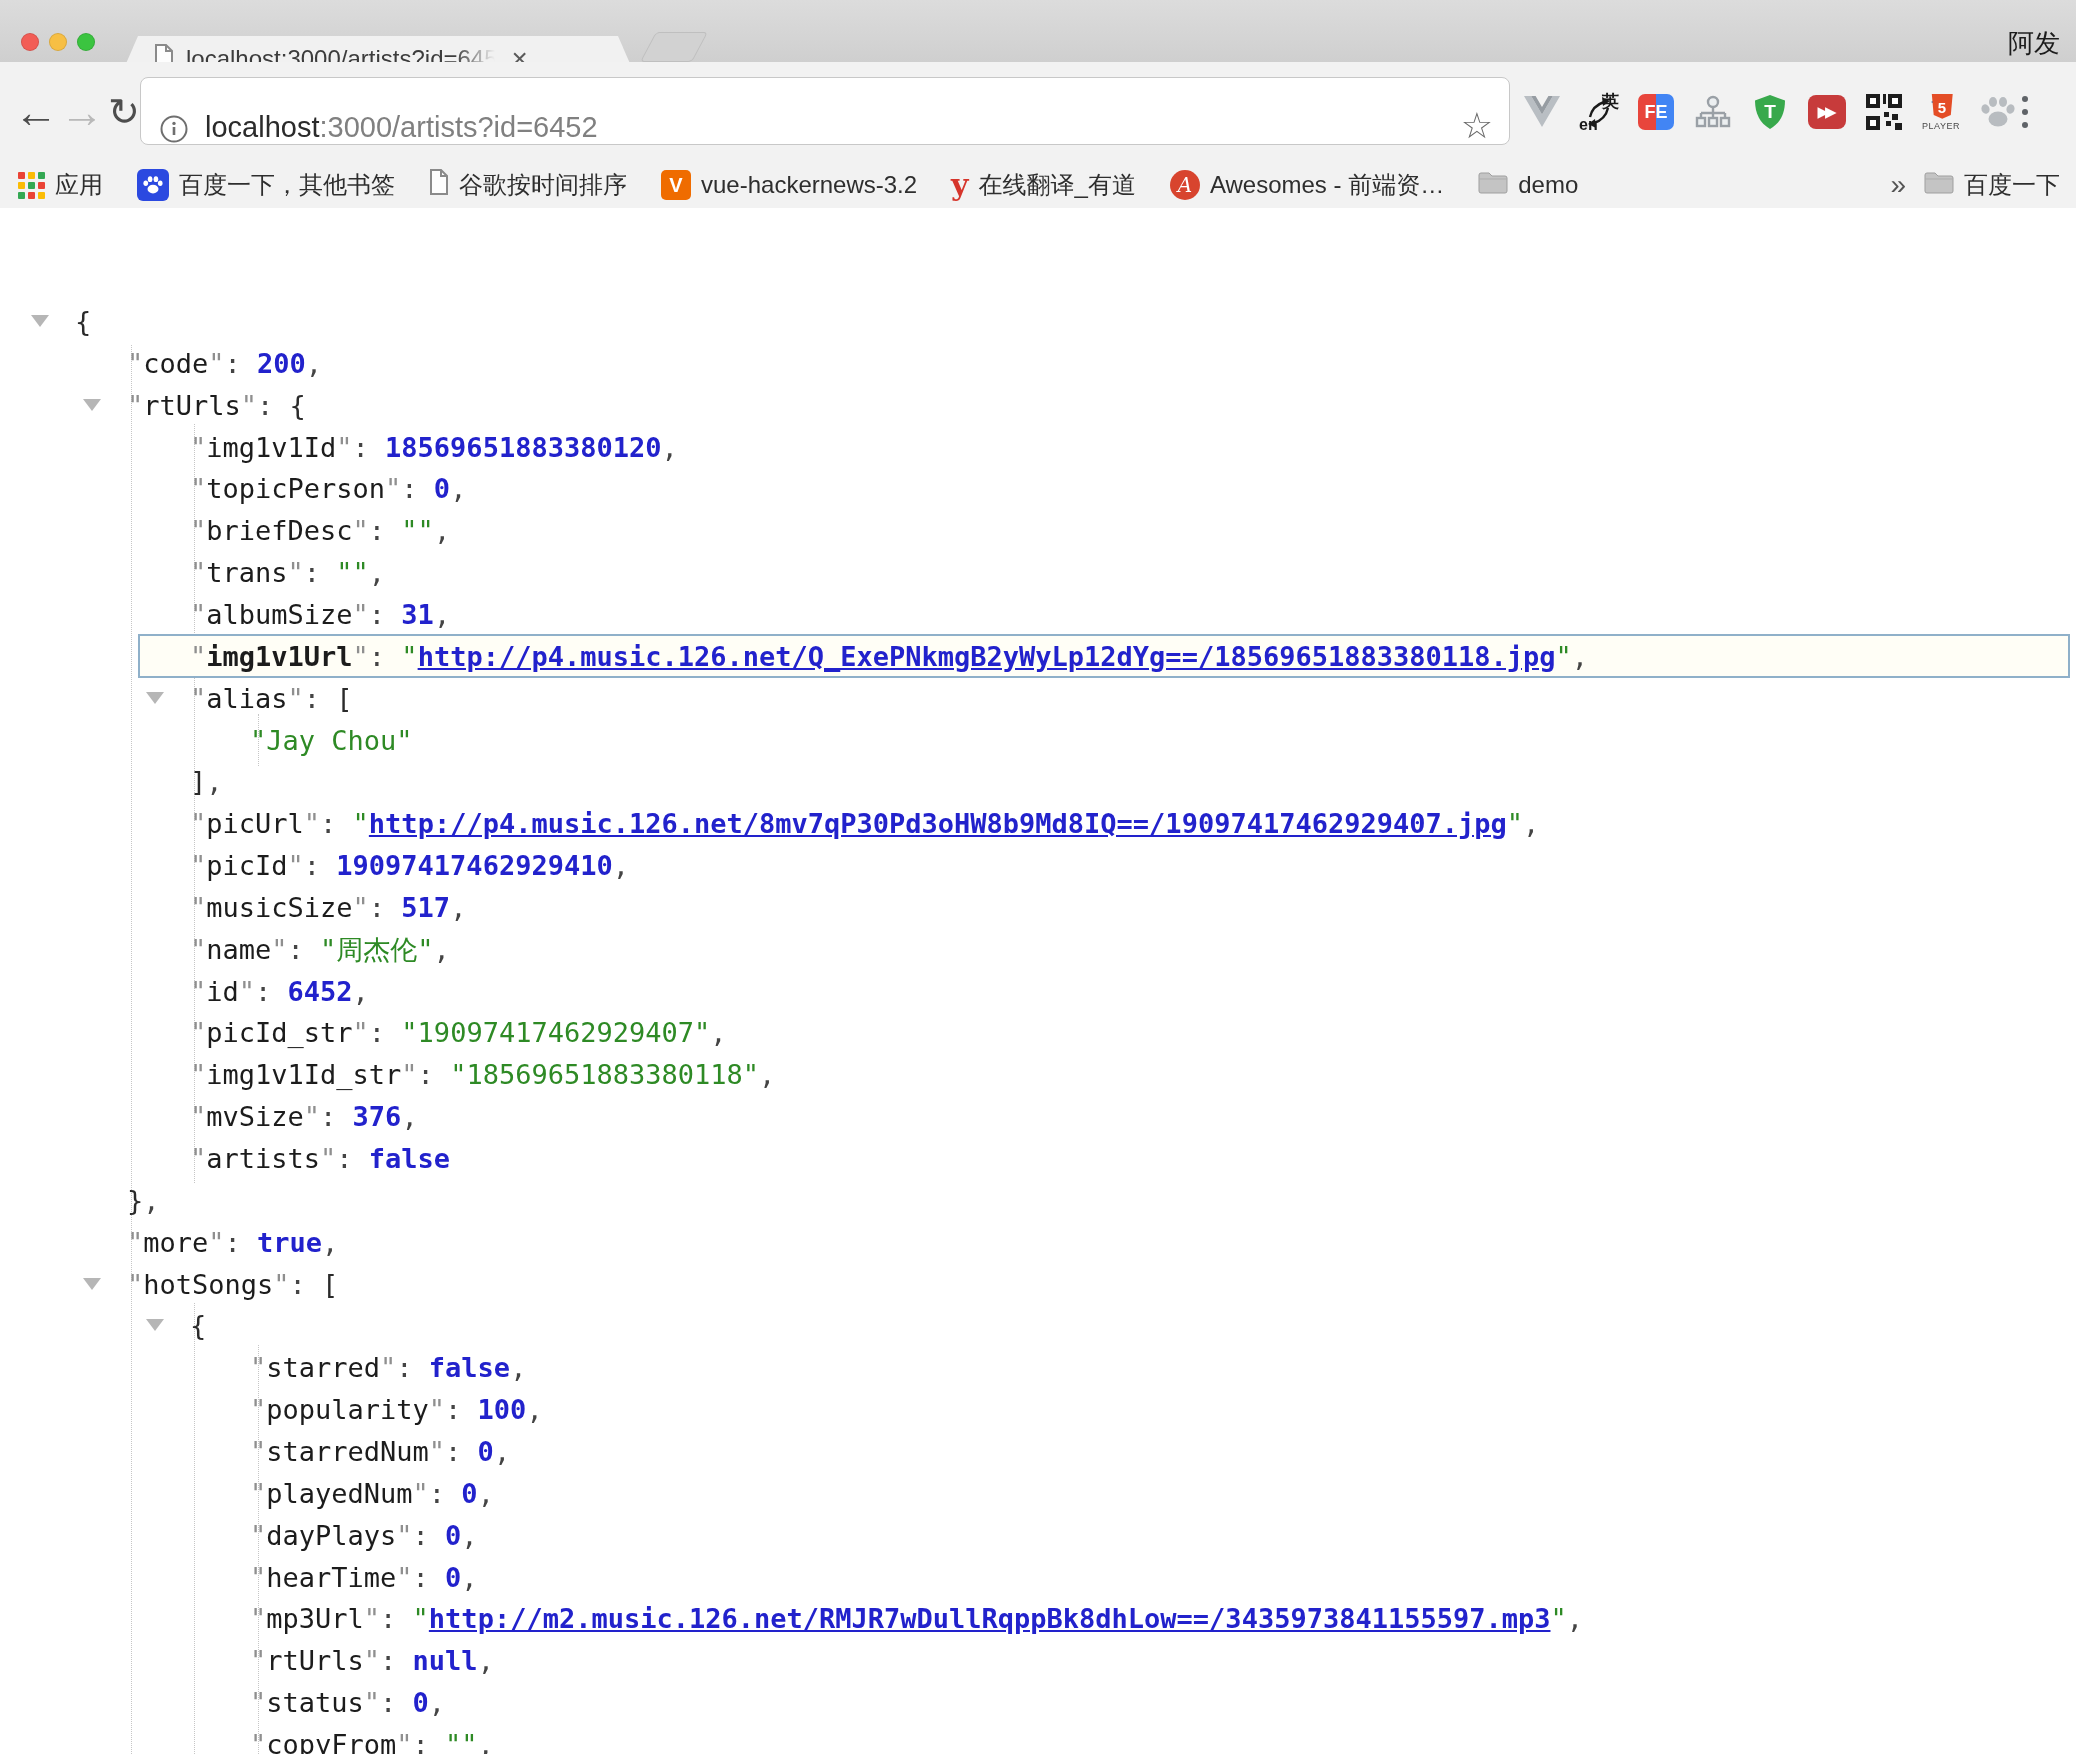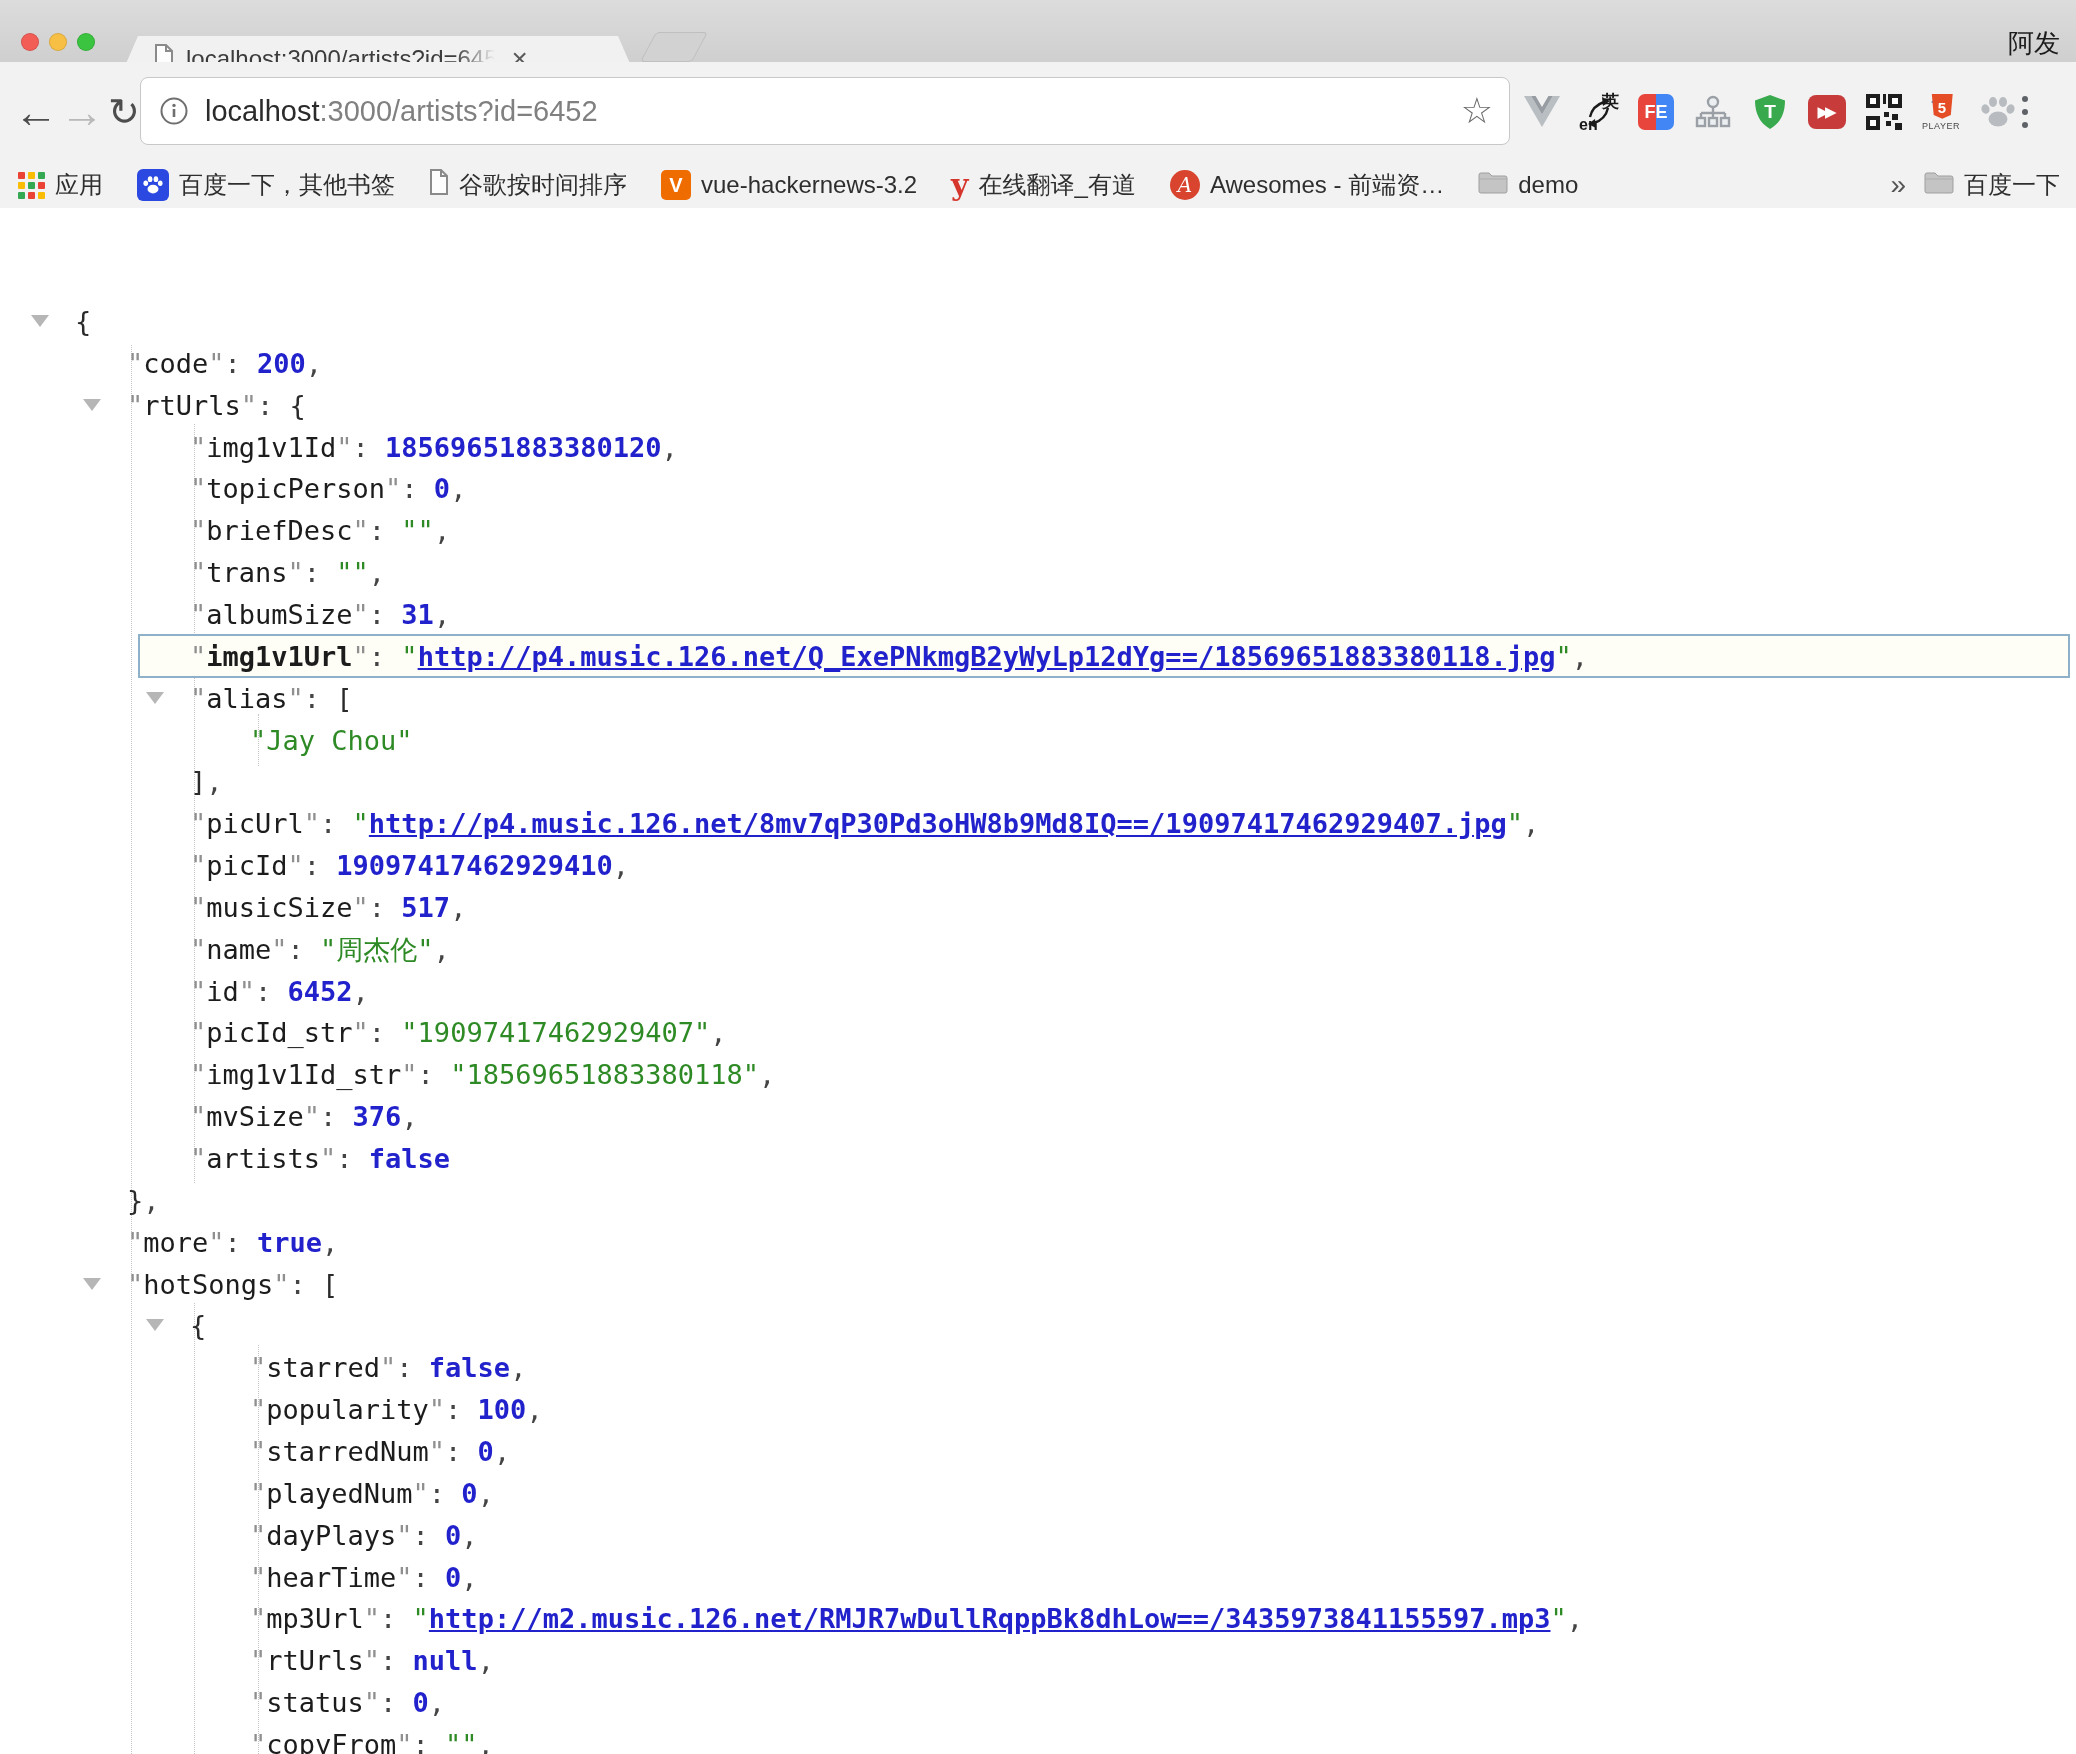--- a/index.html
+++ b/index.html
@@ -24,21 +24,21 @@
           border:1px solid #bfbfbf;border-radius:4px;transform:skewX(-28deg);}
   .user-label{position:absolute;right:16px;top:26px;font-size:26px;color:#1c1c1c;}
 
   
   .toolbar{position:absolute;left:0;top:62px;width:2076px;height:100px;background:#f2f2f2;}
   .navbtn{position:absolute;top:0;height:100px;display:flex;align-items:center;justify-content:center;color:#4d4d4d;}
   .nav-back{left:14px;width:44px;font-size:44px;}
   .nav-fwd{left:60px;width:44px;font-size:44px;color:#b9b9b9;}
   .nav-reload{left:104px;width:40px;font-size:38px;}
   .urlbar{position:absolute;left:140px;top:15px;width:1368px;height:66px;background:#fff;
-          border:1px solid #c8c8c8;border-radius:8px;display:flex;align-items:center;}
+          border:1px solid #c8c8c8;border-radius:8px;display:flex;align-items:flex-end;}
   .url-info{margin-left:18px;flex:0 0 auto;display:flex;}
   .url-text{margin-left:16px;font-size:29px;white-space:nowrap;overflow:hidden;flex:1;}
   .url-host{color:#2b2b2b;}
   .url-rest{color:#808080;}
   .url-star{flex:0 0 auto;margin-right:16px;font-size:36px;color:#6a6a6a;line-height:1;}
   .ext-row{position:absolute;left:1522px;top:0;height:100px;display:flex;align-items:center;gap:17px;}
   .ext-btn{width:40px;height:40px;display:flex;align-items:center;justify-content:center;position:relative;}
   .ext-fe{width:36px;height:36px;border-radius:7px;display:flex;align-items:center;justify-content:center;
           background:linear-gradient(90deg,#e8453c 50%,#4285f4 50%);color:#fff;font-weight:bold;font-size:18px;letter-spacing:0;}
   .ext-vsc{width:34px;height:34px;border-radius:8px;background:#c73b3b;color:#fff;display:flex;align-items:center;justify-content:center;

